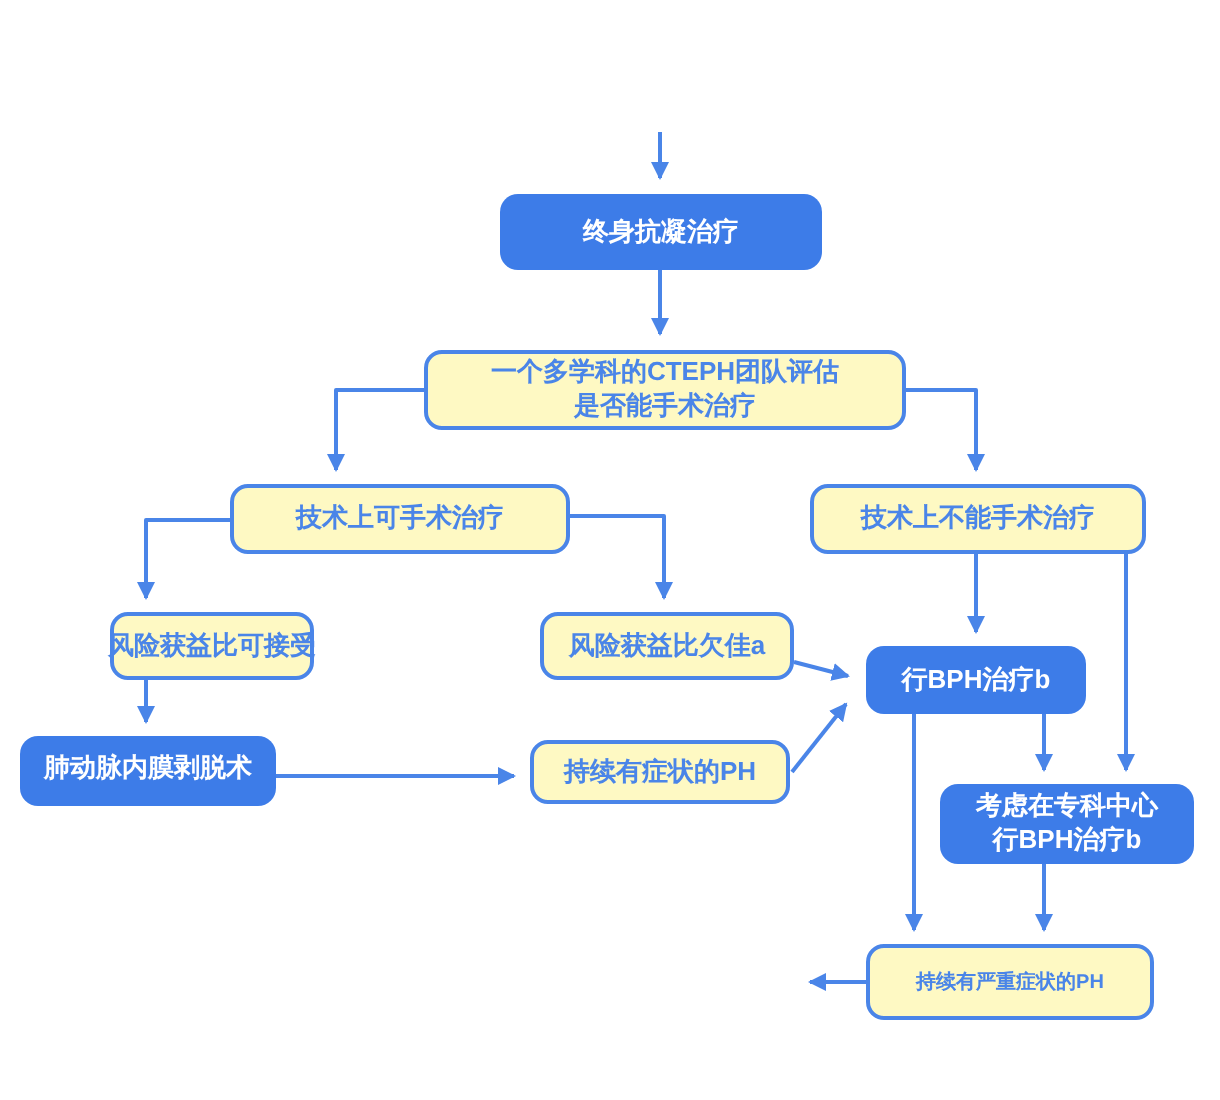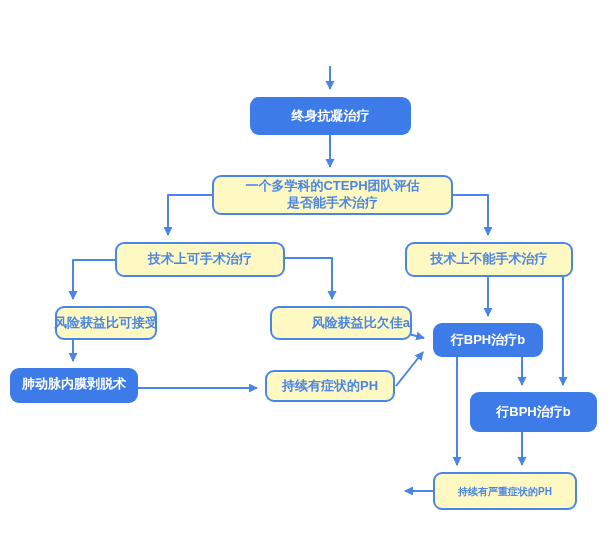--- a/index.html
+++ b/index.html
@@ -79,37 +79,38 @@
   </div>
 
   <div class="node outline" style="left:405px;top:242px;width:168px;height:35px;align-items:center;">
     <span>技术上不能手术治疗</span>
   </div>
 
   <div class="node outline" style="left:24px;top:306px;width:102px;height:34px;margin-left:31px;">
     <span>风险获益比可接受</span>
   </div>
 
-  <div class="node outline" style="left:270px;top:306px;width:142px;height:34px;align-items:flex-end;">
+  <div class="node outline" style="left:270px;top:306px;width:127px;height:34px;">
     <span>风险获益比欠佳a</span>
   </div>
 
   <div class="node solid" style="left:10px;top:368px;width:128px;height:35px;font-family:Liberation Mono, monospace;">
     <span>肺动脉内膜剥脱术</span>
   </div>
 
   <div class="node outline" style="left:265px;top:370px;width:130px;height:32px;">
     <span>持续有症状的PH</span>
   </div>
 
   <div class="node solid" style="left:433px;top:323px;width:110px;height:34px;">
     <span>行BPH治疗b</span>
   </div>
 
   <div class="node solid" style="left:470px;top:392px;width:127px;height:40px;">
+    <span>考虑在专科中心</span>
     <span>行BPH治疗b</span>
   </div>
 
   <div class="node outline" style="left:433px;top:472px;width:144px;height:38px;font-size:10px;text-align:center;">
     <span>持续有严重症状的PH</span>
   </div>
 
 
 </div>
 

